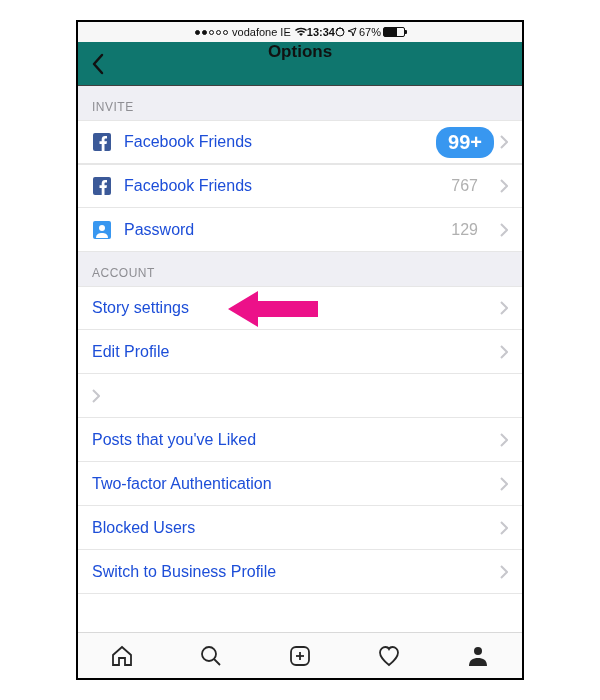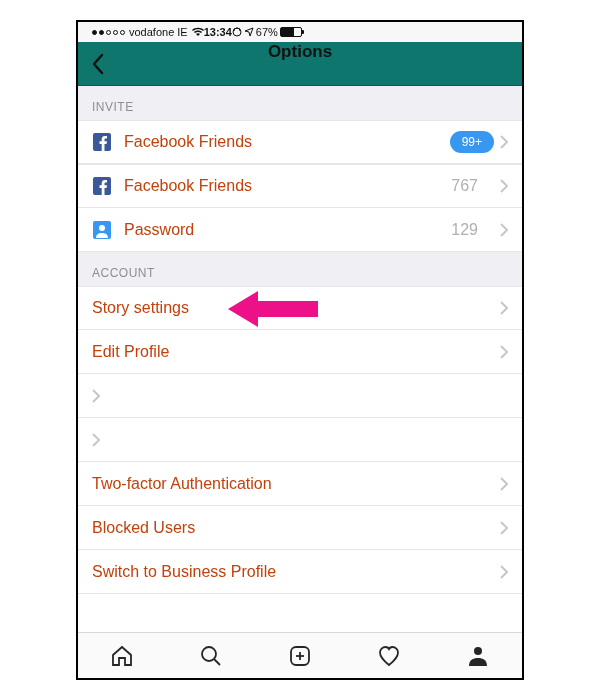--- a/index.html
+++ b/index.html
@@ -19,21 +19,21 @@
       display: flex;
       flex-direction: column;
       overflow: hidden;
       position: relative;
     }
     .statusbar {
       height: 20px;
       background: #f7f7f7;
       display: flex;
       align-items: center;
-      justify-content: flex-start;
+      justify-content: center;
       padding: 0 14px;
       font-size: 11px;
       color: #111;
     }
     .sb-left { display: flex; align-items: center; gap: 4px; }
     .sb-dots { display: flex; gap: 2px; }
     .sb-dots span { width: 5px; height: 5px; border-radius: 50%; border: 1px solid #111; }
     .sb-dots span.filled { background:#111; }
     .sb-center { font-weight: 600; }
     .sb-right { display: flex; align-items: center; gap: 2px; }
@@ -73,27 +73,27 @@
       background: #fff;
       min-height: 44px;
       padding: 0 14px;
       display: flex;
       align-items: center;
       border-bottom: 1px solid #e6e6e6;
       position: relative;
     }
     .row.first { border-top: 1px solid #e6e6e6; }
     .row .icon-left { width: 20px; height:20px; margin-right: 12px; display:flex; align-items:center; justify-content:center;}
-    .row .label { font-size: 16px; color:#c2410c; flex:1; }
+    .row .label { font-size: 16px; color:#1d4ed8; flex:1; }
     .row .value { font-size: 16px; color:#b0b0b0; margin-right:22px;}
     .count-badge {
       background:#3897f0;
       color:#fff;
-      font-size:12px;
-      font-weight:400;
+      font-size:20px;
+      font-weight:700;
       padding:4px 12px;
       border-radius:14px;
       margin-right:6px;
     }
     .chev-right { color:#c7c7cc; }
     .arrow {
       position:absolute;
       pointer-events:none;
     }
     .tabbar {
@@ -214,20 +214,21 @@
         </svg>
     </div>
 
     <div class="row">
       <svg class="chev-right" width="8" height="14" viewBox="0 0 8 14">
           <polyline points="1,1 7,7 1,13" fill="none" stroke="#c7c7cc" stroke-width="2"></polyline>
         </svg>
     </div>
 
     <div class="row">
+      <span class="label">Posts that you've Liked</span>
       <svg class="chev-right" width="8" height="14" viewBox="0 0 8 14">
           <polyline points="1,1 7,7 1,13" fill="none" stroke="#c7c7cc" stroke-width="2"></polyline>
         </svg>
     </div>
 
     <div class="row">
       <span class="label">Two-factor Authentication</span>
       <svg class="chev-right" width="8" height="14" viewBox="0 0 8 14">
           <polyline points="1,1 7,7 1,13" fill="none" stroke="#c7c7cc" stroke-width="2"></polyline>
         </svg>

